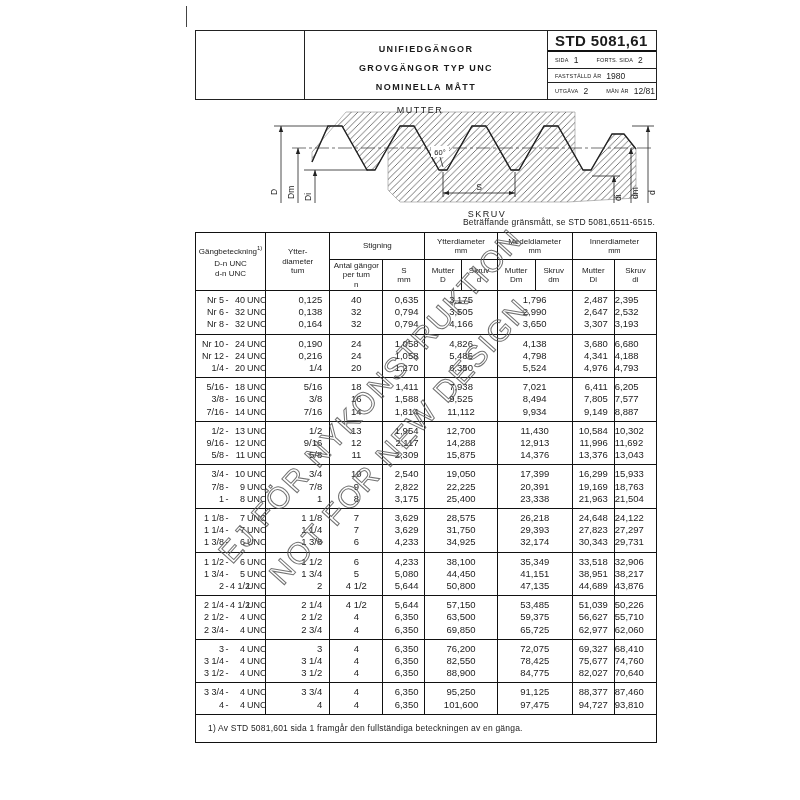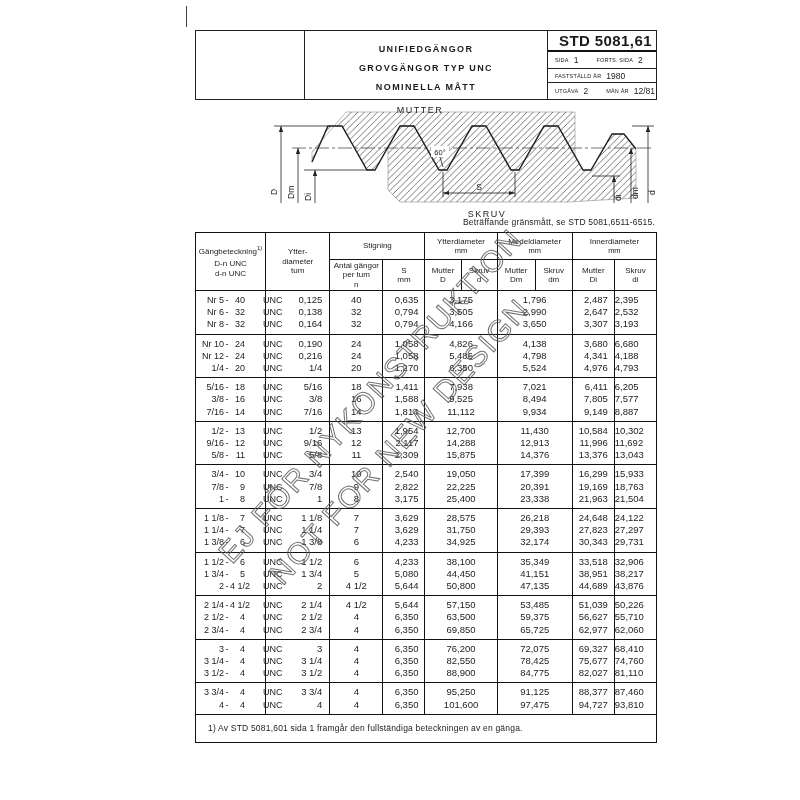--- a/index.html
+++ b/index.html
@@ -8,21 +8,21 @@
   .crop{position:absolute;left:186px;top:6px;width:1px;height:21px;background:#444;}
 
   
   .hdr{position:absolute;left:195px;top:30px;width:462px;height:70px;border:1.2px solid #222;box-sizing:border-box;}
   .volvo-box{position:absolute;left:12px;top:6px;width:94px;height:55px;border:1.6px solid #111;box-sizing:border-box;text-align:center;}
   .volvo-logo{font-family:"Liberation Serif",serif;font-weight:bold;font-size:23px;letter-spacing:2px;margin-top:7px;}
   .volvo-sub{font-size:7.5px;letter-spacing:.4px;margin-top:5px;}
   .hdr-center{position:absolute;left:108px;top:0;width:244px;height:100%;border-left:1px solid #222;border-right:1px solid #222;box-sizing:border-box;text-align:center;padding-top:9px;}
   .hdr-center div{font-size:9px;font-weight:bold;letter-spacing:1.4px;line-height:19px;}
   .std-box{position:absolute;left:352px;top:0;right:0;height:100%;}
-  .std-r1{height:21px;border-bottom:2px solid #111;display:flex;align-items:center;padding-left:7px;box-sizing:border-box;justify-content:center;}
+  .std-r1{height:21px;border-bottom:2px solid #111;display:flex;align-items:center;padding-left:7px;box-sizing:border-box;}
   .std-num{font-size:15px;font-weight:bold;letter-spacing:.4px;}
   .std-r2,.std-r3,.std-r4{display:flex;align-items:center;box-sizing:border-box;padding-left:7px;}
   .std-r2{height:17px;border-bottom:1px solid #222;}
   .std-r3{height:14px;border-bottom:1px solid #222;}
   .std-r4{height:15px;}
   .tl{font-size:5.5px;letter-spacing:.2px;margin-right:5px;}
   .tv{font-size:8.5px;}
   .gap{margin-left:18px;}
 
   
@@ -44,21 +44,21 @@
   .gang .gl{line-height:10px;}
   .gang .t{margin-bottom:3px;}
   tbody.grp{border-top:1px solid #111;}
   tbody.grp td{font-size:9.5px;line-height:12.2px;white-space:nowrap;}
   tbody.grp tr:first-child td{padding-top:3px;}
   tbody.grp tr:last-child td{padding-bottom:3px;}
   .c-des{font-size:9px !important;padding-left:2px !important;}
   .dsize{display:inline-block;width:26px;text-align:right;}
   .ddash{display:inline-block;width:6px;text-align:center;}
   .dpitch{display:inline-block;width:15px;text-align:right;}
-  .dunc{margin-left:18px;}
+  .dunc{margin-left:2px;}
   .c-tum{text-align:right;padding-right:7px !important;}
   .c-antal{text-align:center;}
   .c-s{text-align:right;padding-right:6px !important;}
   .c-yt,.c-md{text-align:center;}
   .c-dim{text-align:right;padding-right:6px !important;margin-top:28px;}
   .c-dis{text-align:left;padding-right:5px !important;}
   tfoot td{border-top:1px solid #111;height:27px;font-size:8.5px;text-align:left;padding-left:12px;letter-spacing:.2px;}
 
   
   .wm{position:absolute;left:0;top:0;pointer-events:none;z-index:10;}
@@ -516,21 +516,21 @@
             <td class="c-dis">74,760</td>
           </tr>
           <tr>
             <td class="c-des bR"><span class="dsize">3 1/2</span><span class="ddash">-</span><span class="dpitch">4</span><span class="dunc">UNC</span></td>
             <td class="c-tum bR">3 1/2</td>
             <td class="c-antal bR">4</td>
             <td class="c-s bR">6,350</td>
             <td class="c-yt bR" colspan="2">88,900</td>
             <td class="c-md bR" colspan="2">84,775</td>
             <td class="c-dim bR">82,027</td>
-            <td class="c-dis">81,110</td>
+            <td class="c-dis">70,640</td>
           </tr>
         </tbody>
         <tbody class="grp">
           <tr>
             <td class="c-des bR"><span class="dsize">3 3/4</span><span class="ddash">-</span><span class="dpitch">4</span><span class="dunc">UNC</span></td>
             <td class="c-tum bR">3 3/4</td>
             <td class="c-antal bR">4</td>
             <td class="c-s bR">6,350</td>
             <td class="c-yt bR" colspan="2">95,250</td>
             <td class="c-md bR" colspan="2">91,125</td>

